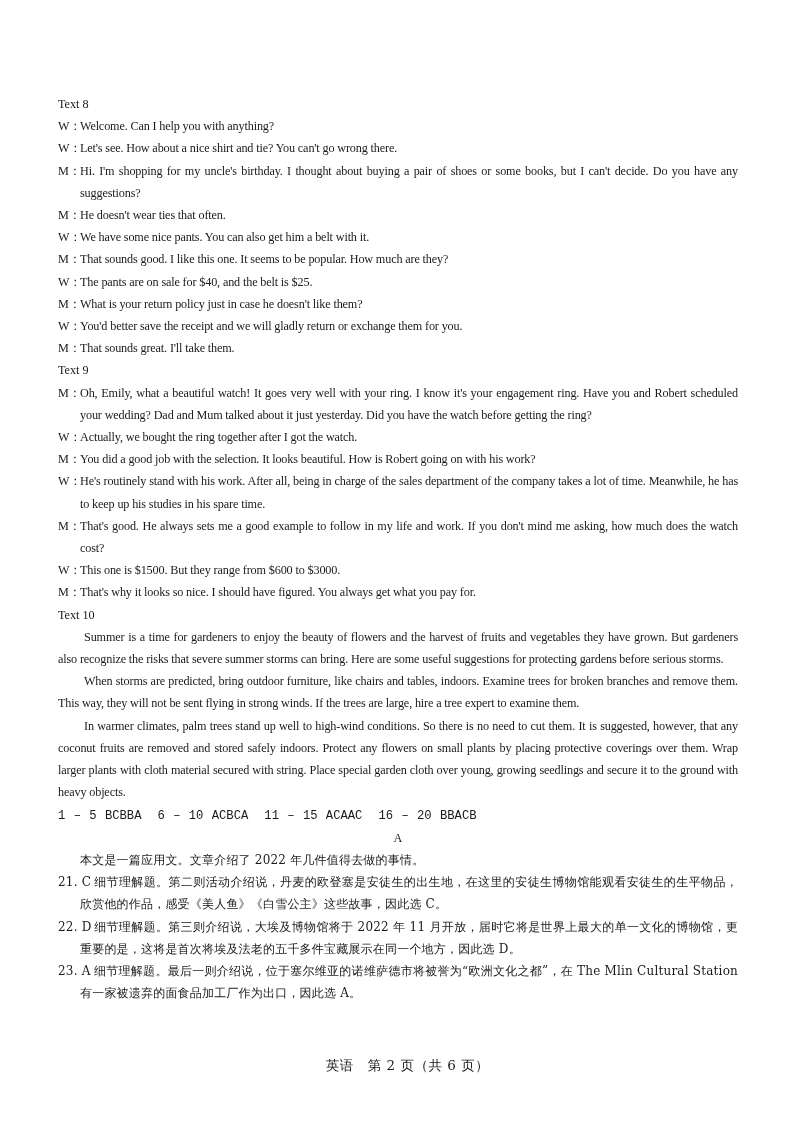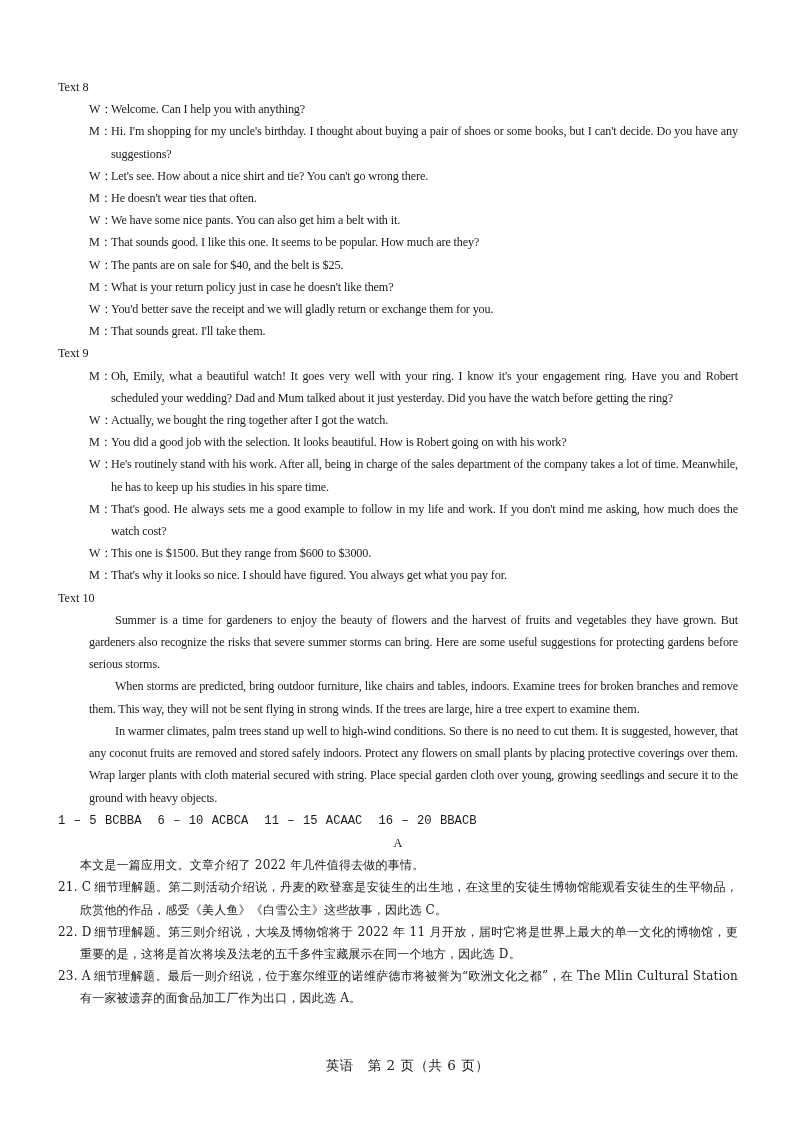--- a/index.html
+++ b/index.html
@@ -1,25 +1,24 @@
 <!DOCTYPE html>
 <html><head>
 <meta charset="utf-8">
 <style>
   html, body { margin: 0; padding: 0; background: #ffffff; }
   body {
     width: 794px; height: 1122px; position: relative; overflow: hidden;
     font-family: "Liberation Serif", "DejaVu Serif", serif;
     color: #1a1a1a;
   }
-  .page { position: absolute; left: 58px; top: 76px; width: 680px; }
+  .page { position: absolute; left: 58px; top: 93px; width: 680px; }
   .line {
     font-size: 12.2px; line-height: 22.2px; text-align: justify;
     letter-spacing: -0.15px;
-    margin-left: 31px;
   }
   .heading { font-size: 12.2px; line-height: 22.2px; }
   .dlg { position: relative; padding-left: 22px; text-indent: -22px; }
   .dlg .spk { display: inline-block; width: 22px; text-indent: 0; }
   .para { text-indent: 26px; }
   .answers { font-size: 12.2px; line-height: 22.2px; word-spacing: 1px; }
   .answers span { margin-right: 12px; font-family: Liberation Mono, monospace; }
   .center { text-align: center; }
   .zh { font-family: "DejaVu Serif", serif; font-size: 12px; line-height: 22.2px; text-align: justify; letter-spacing: 0.2px; }
   .zh.indent { text-indent: 22px; }
@@ -31,22 +30,22 @@
   }
 </style>
 </head>
 <body>
 
 <div class="page">
 
   <div class="heading">Text 8</div>
   <div>
     <div class="line dlg"><span class="spk">W：</span><span>Welcome. Can I help you with anything?</span></div>
+    <div class="line dlg"><span class="spk">W：</span><span>Let's see. How about a nice shirt and tie? You can't go wrong there.</span></div>
     <div class="line dlg"><span class="spk">M：</span><span>Hi. I'm shopping for my uncle's birthday. I thought about buying a pair of shoes or some books, but I can't decide. Do you have any suggestions?</span></div>
-    <div class="line dlg"><span class="spk">W：</span><span>Let's see. How about a nice shirt and tie? You can't go wrong there.</span></div>
     <div class="line dlg"><span class="spk">M：</span><span>He doesn't wear ties that often.</span></div>
     <div class="line dlg"><span class="spk">W：</span><span>We have some nice pants. You can also get him a belt with it.</span></div>
     <div class="line dlg"><span class="spk">M：</span><span>That sounds good. I like this one. It seems to be popular. How much are they?</span></div>
     <div class="line dlg"><span class="spk">W：</span><span>The pants are on sale for $40, and the belt is $25.</span></div>
     <div class="line dlg"><span class="spk">M：</span><span>What is your return policy just in case he doesn't like them?</span></div>
     <div class="line dlg"><span class="spk">W：</span><span>You'd better save the receipt and we will gladly return or exchange them for you.</span></div>
     <div class="line dlg"><span class="spk">M：</span><span>That sounds great. I'll take them.</span></div>
   </div>
 
   <div class="heading">Text 9</div>

